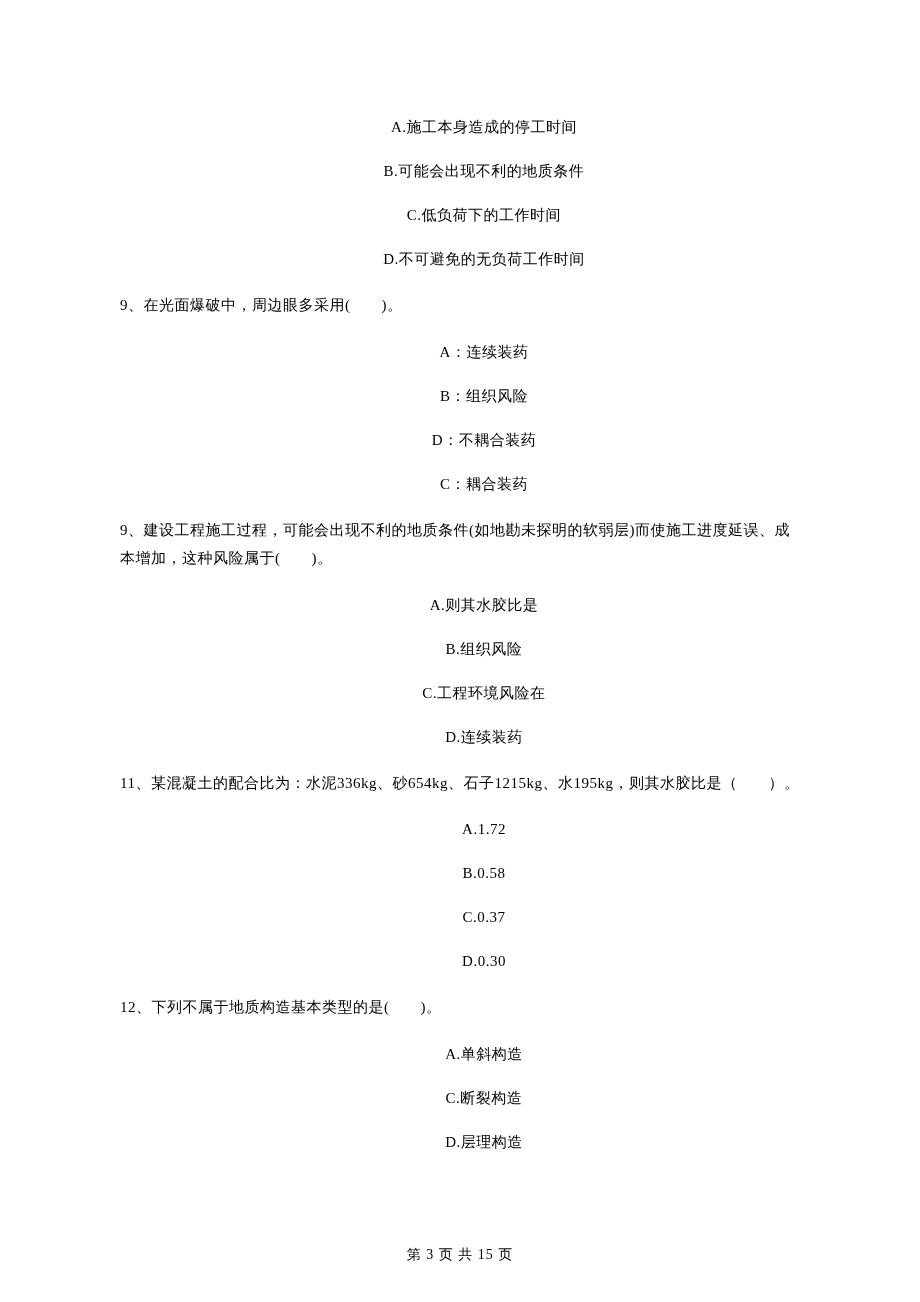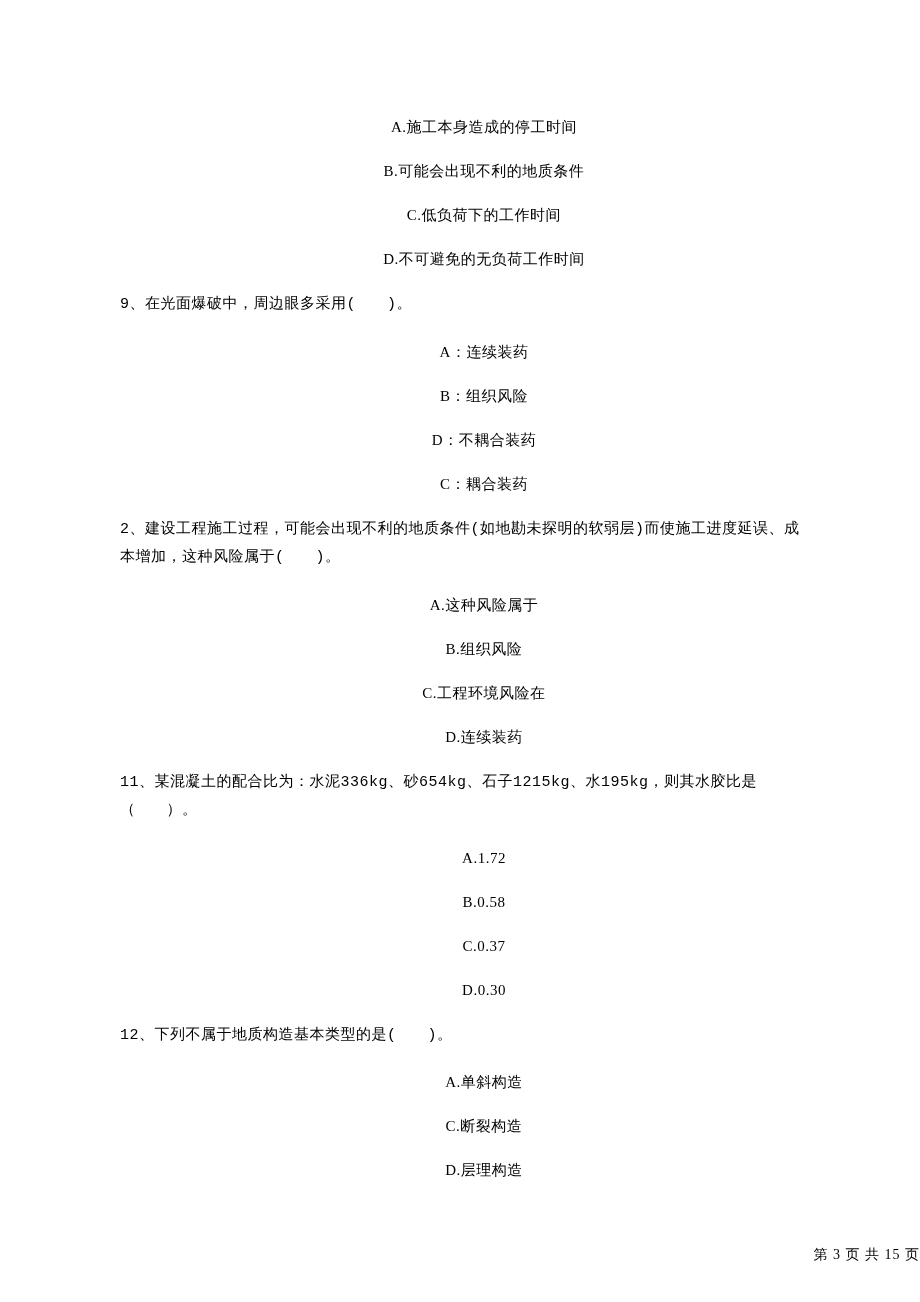--- a/index.html
+++ b/index.html
@@ -20,50 +20,49 @@
   }
   .option {
     margin: 0 0 20px 48px;
     letter-spacing: 0.5px;
     text-align: center;
   }
   .question-stem {
     margin: 8px 0 20px 0;
     letter-spacing: 0.5px;
     line-height: 1.9;
-    font-family: Liberation Mono, monospace;
   }
   .footer {
     position: absolute;
     bottom: 38px;
     left: 0;
     right: 0;
-    text-align: right;
+    text-align: center;
     font-size: 14px;
     letter-spacing: 1px;
   }
 </style>
 </head>
 <body>
 
 <div class="page">
 
   <div class="option">A.施工本身造成的停工时间</div>
   <div class="option">B.可能会出现不利的地质条件</div>
   <div class="option">C.低负荷下的工作时间</div>
   <div class="option">D.不可避免的无负荷工作时间</div>
 
   <div class="question-stem">9、在光面爆破中，周边眼多采用(　　)。</div>
   <div class="option">A：连续装药</div>
   <div class="option">B：组织风险</div>
   <div class="option">D：不耦合装药</div>
   <div class="option">C：耦合装药</div>
 
-  <div class="question-stem">2、建设工程施工过程，可能会出现不利的地质条件(如地勘未探明的软弱层)而使施工进度延误、成本增加，这种风险属于(　　)。</div>
-  <div class="option">A.这种风险属于</div>
+  <div class="question-stem">9、建设工程施工过程，可能会出现不利的地质条件(如地勘未探明的软弱层)而使施工进度延误、成本增加，这种风险属于(　　)。</div>
+  <div class="option">A.则其水胶比是</div>
   <div class="option">B.组织风险</div>
   <div class="option">C.工程环境风险在</div>
   <div class="option">D.连续装药</div>
 
   <div class="question-stem">11、某混凝土的配合比为：水泥336kg、砂654kg、石子1215kg、水195kg，则其水胶比是（　　）。</div>
   <div class="option">A.1.72</div>
   <div class="option">B.0.58</div>
   <div class="option">C.0.37</div>
   <div class="option">D.0.30</div>
 

